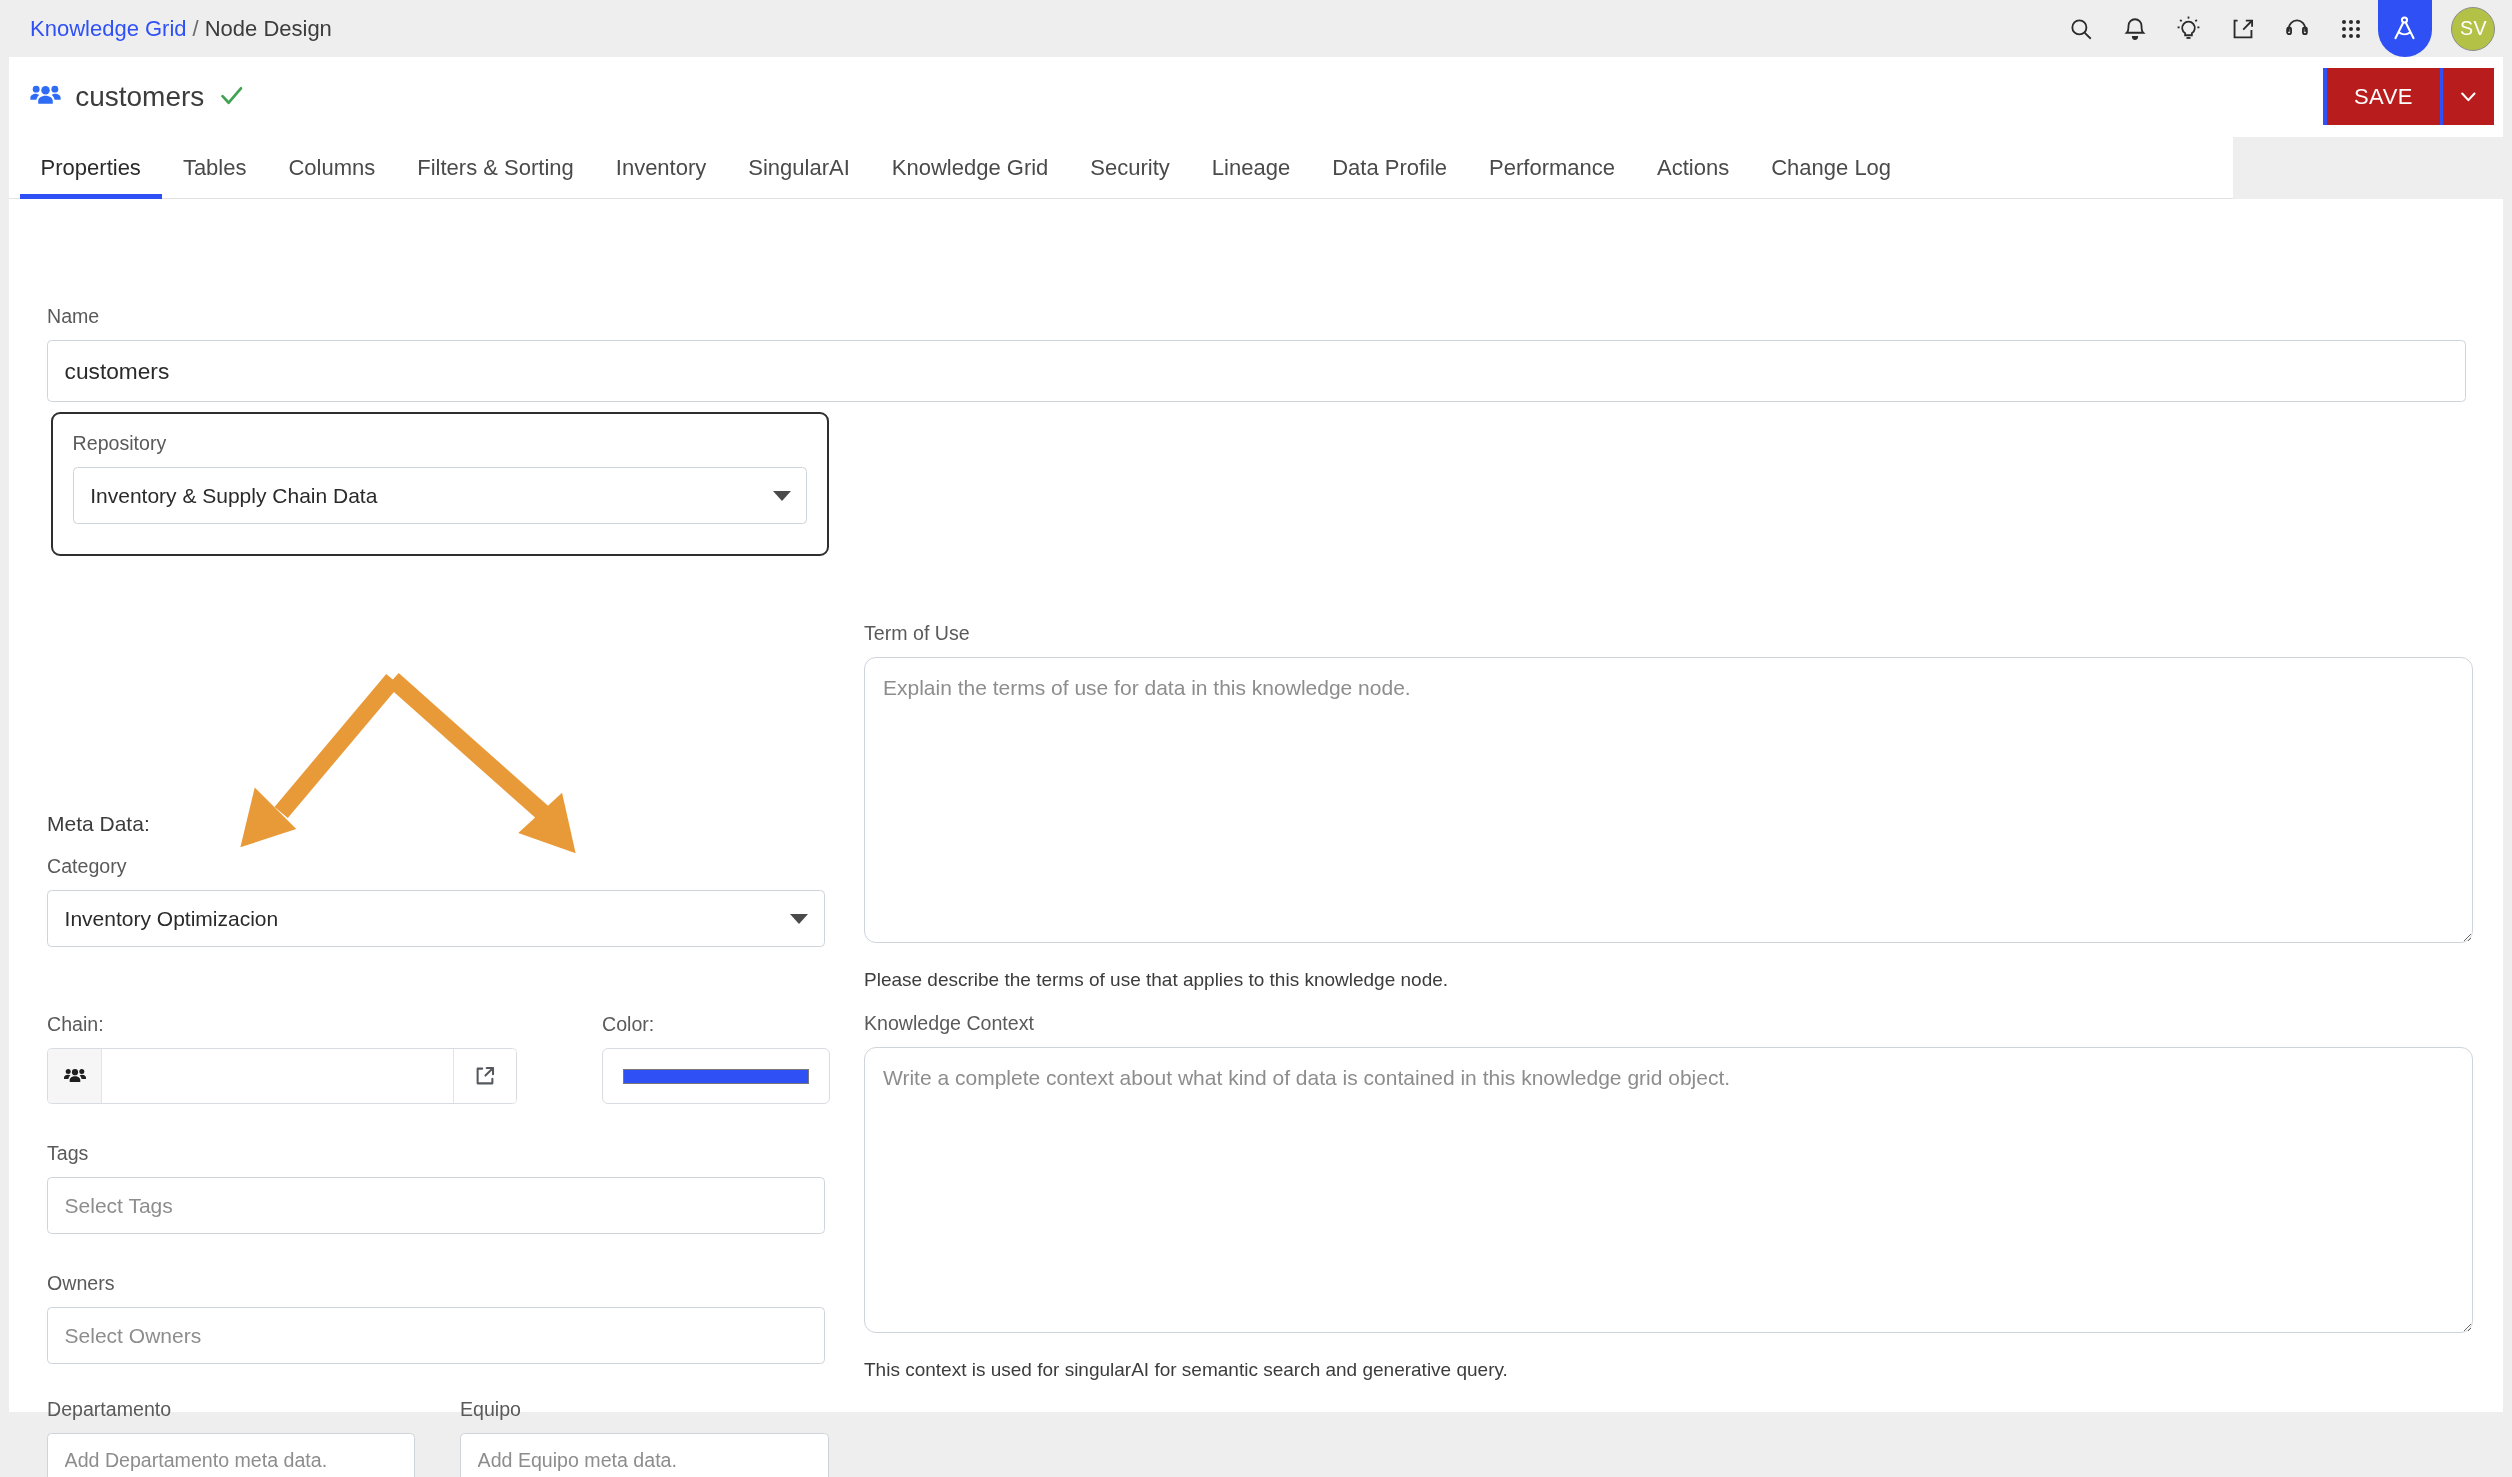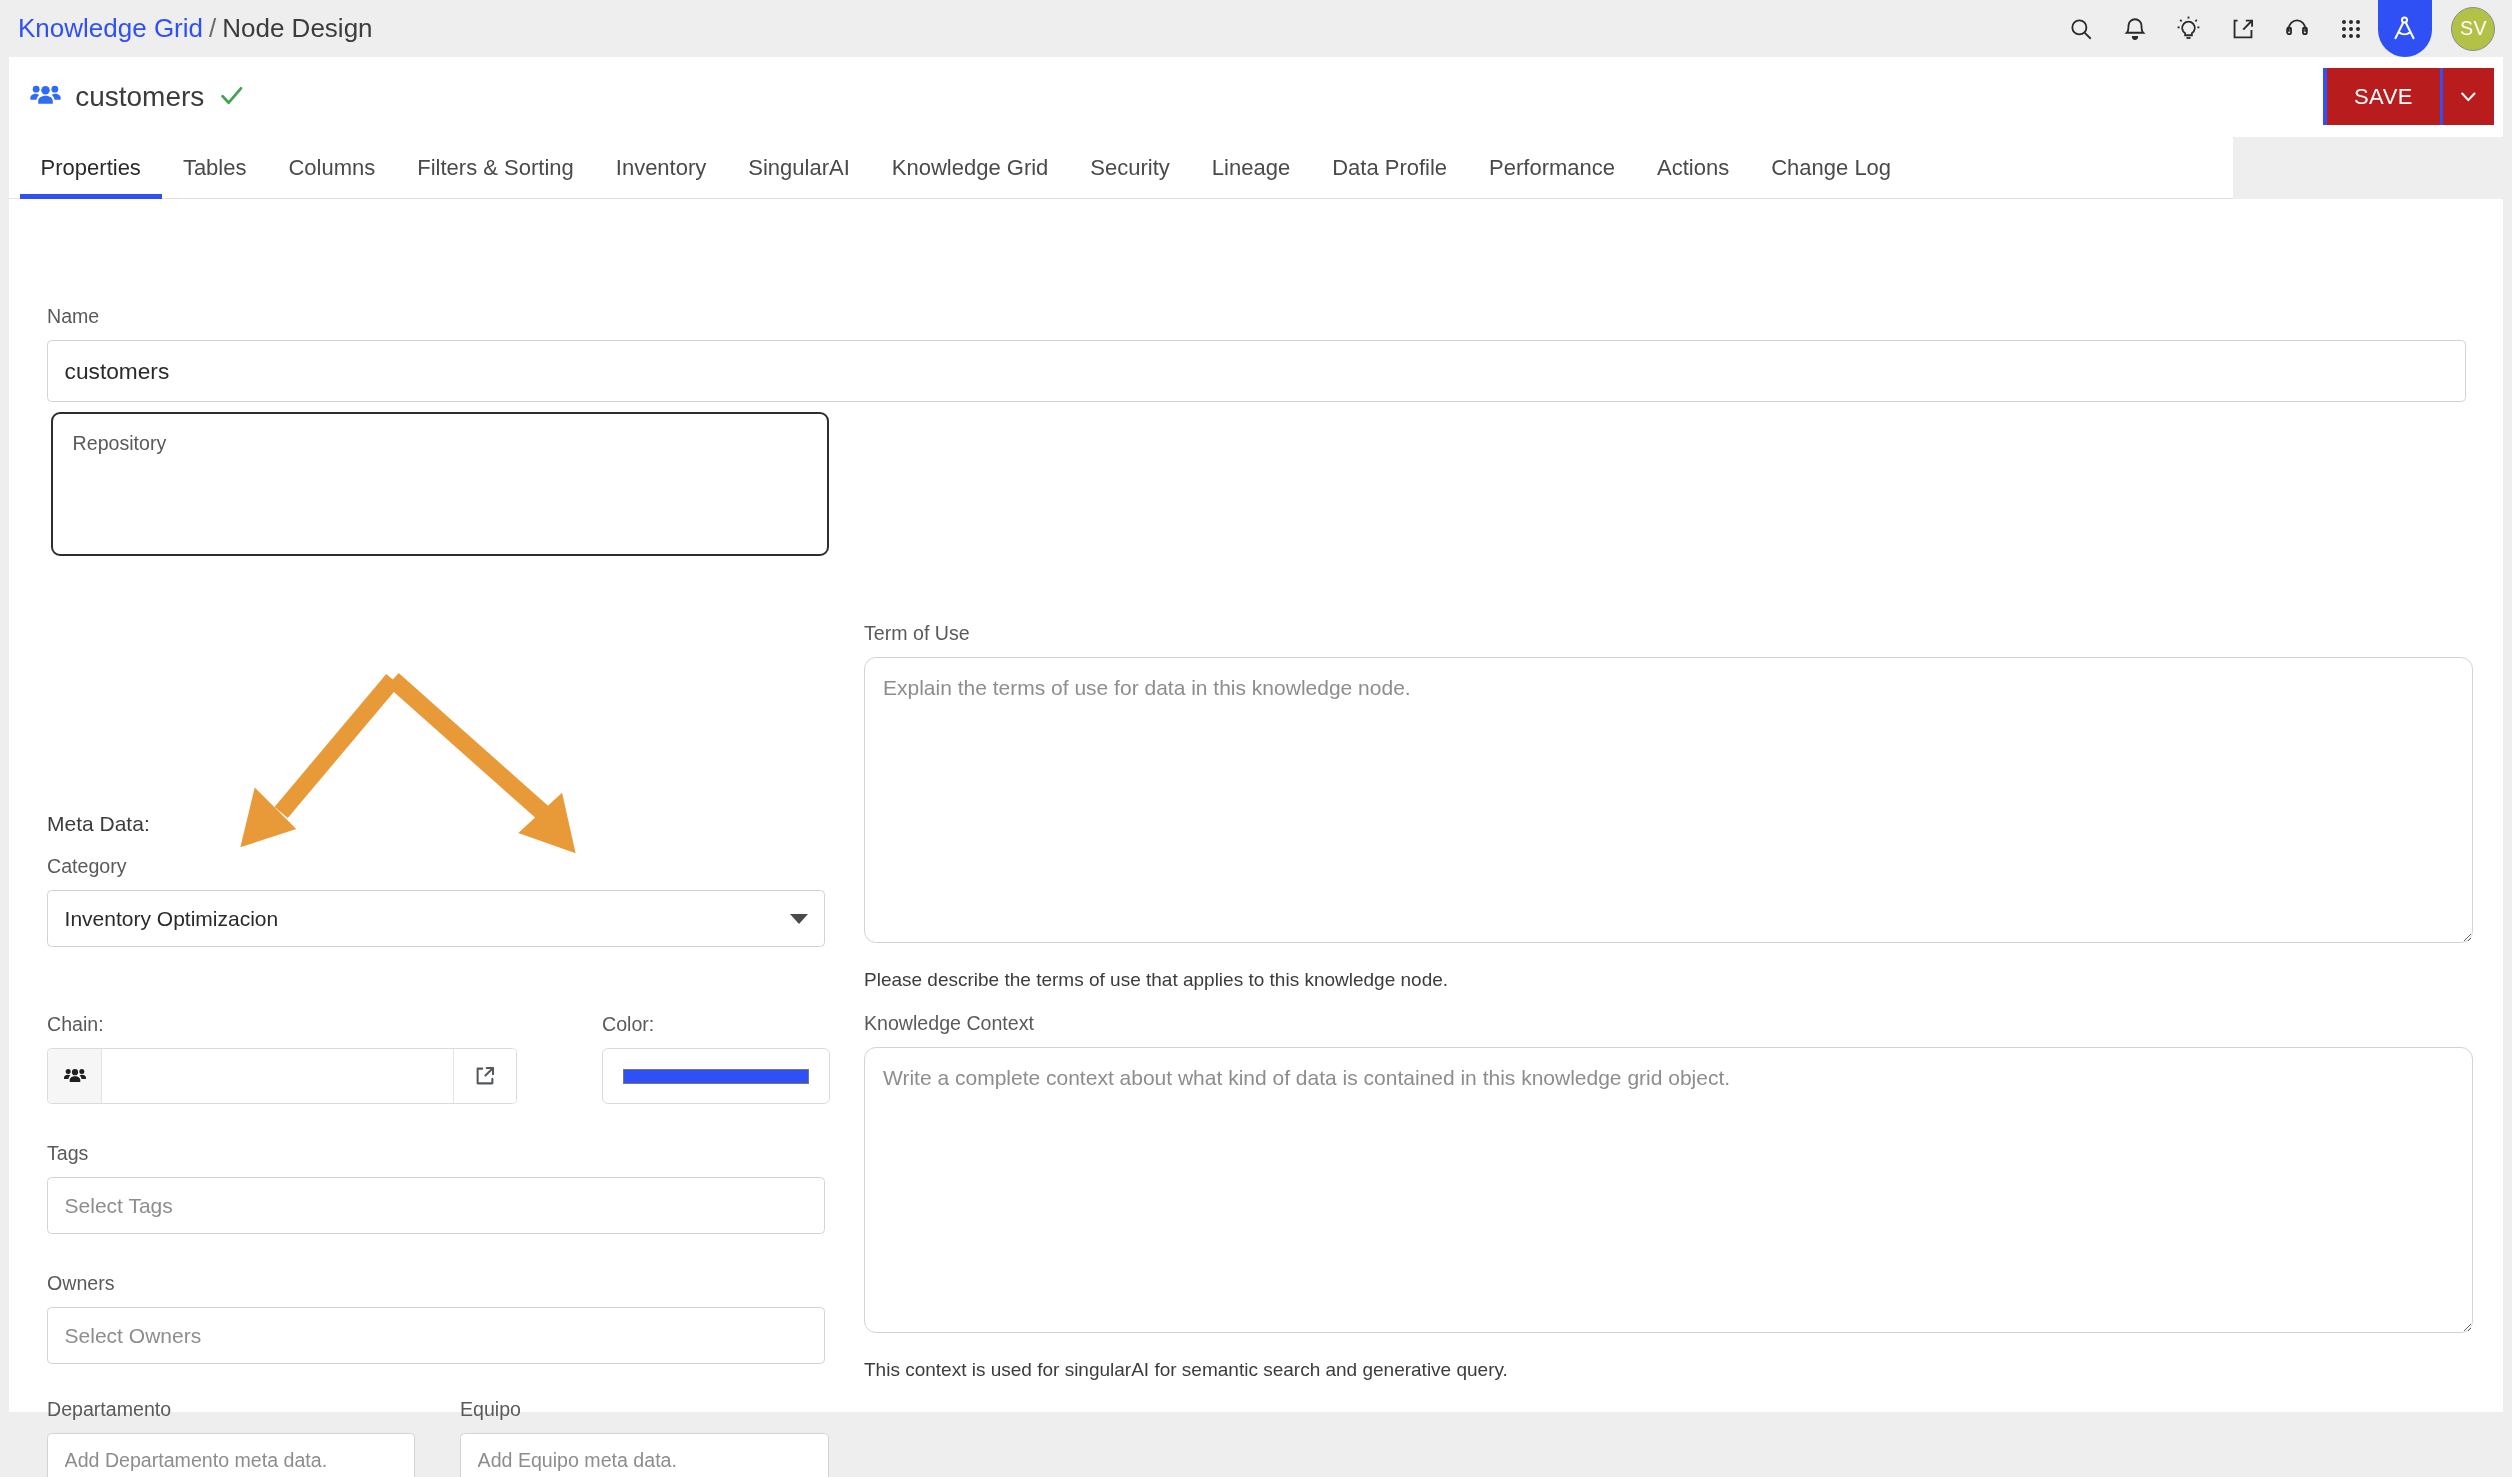--- a/index.html
+++ b/index.html
@@ -11,21 +11,21 @@
     font-family: "Liberation Sans", sans-serif;
     -webkit-font-smoothing: antialiased;
   }
   .app { position: relative; width: 2512px; height: 1477px; background: #eeeeee; overflow: hidden; }
 
   
   .topbar {
     position: absolute; top: 0; left: 0; width: 2512px; height: 57px;
     background: #eeeeee; display: flex; align-items: center;
   }
-  .breadcrumb { margin-left: 18px; font-size: 26px; color: #3c3c3c; white-space: nowrap; text-align: right; }
+  .breadcrumb { margin-left: 30px; font-size: 22px; color: #3c3c3c; white-space: nowrap; text-align: right; }
   .breadcrumb .crumb-link { color: #2f50f5; cursor: pointer; }
   .breadcrumb .crumb-sep { color: #6a6a6a; margin: 0 6px; }
   .breadcrumb .crumb-current { color: #3c3c3c; }
 
   .topicons {
     position: absolute; right: 10.6px; top: 0; height: 57px;
     display: flex; align-items: center; gap: 0px;
   }
   .tib {
     width: 54px; height: 57px; display: flex; align-items: center; justify-content: center;
@@ -309,20 +309,26 @@
 
   <div class="bodycard">
 
     <div class="name-wrap">
       <span class="lbl">Name</span>
       <input class="inp name-input" value="customers" style="">
     </div>
 
     <div class="repo-box">
       <span class="lbl">Repository</span>
+      <div class="selwrap">
+        <select>
+          <option>Inventory &amp; Supply Chain Data</option>
+        </select>
+        <span class="caret"></span>
+      </div>
     </div>
 
     <span class="lbl-dark metadata-lbl">Meta Data:</span>
 
     <div class="category-wrap">
       <span class="lbl">Category</span>
       <div class="selwrap">
         <select>
           <option>Inventory Optimizacion</option>
         </select>

